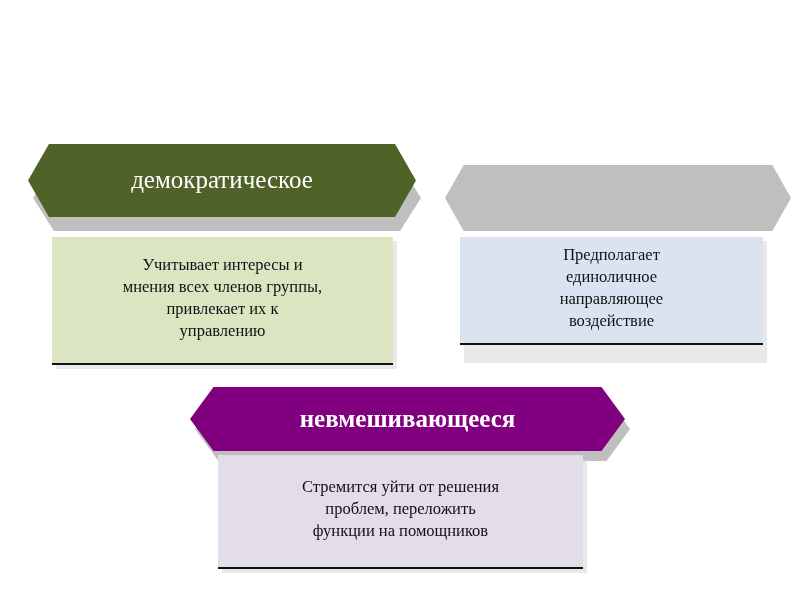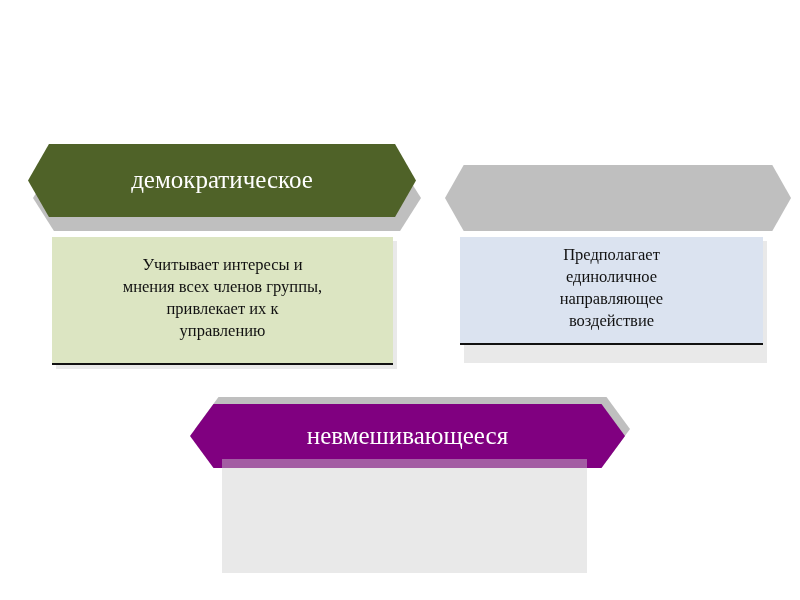--- a/index.html
+++ b/index.html
@@ -58,21 +58,21 @@
     background: #9a9a9a;
     opacity: 0.55;
     -webkit-clip-path: polygon(5.4% 0%, 94.6% 0%, 100% 50%, 94.6% 100%, 5.4% 100%, 0% 50%);
     clip-path: polygon(5.4% 0%, 94.6% 0%, 100% 50%, 94.6% 100%, 5.4% 100%, 0% 50%);
   }
 
   #hex-democratic        { left: 28px;  top: 144px; width: 388px; height: 73px; }
   #hex-democratic-shadow { left: 33px;  top: 165px; width: 388px; height: 66px; }
   #hex-authoritarian        { left: 440px; top: 160px; width: 346px; height: 66px; }
   #hex-authoritarian-shadow { left: 445px; top: 165px; width: 346px; height: 66px; }
-  #hex-noninterference        { left: 190px; top: 404px; width: 435px; height: 64px; }
+  #hex-noninterference        { left: 190px; top: 387px; width: 435px; height: 64px; font-weight: bold; }
   #hex-noninterference-shadow { left: 195px; top: 397px; width: 435px; height: 64px; }
 
   
   .desc-box {
     position: absolute;
     box-sizing: border-box;
     border-bottom: 2px solid #111111;
     display: flex;
     align-items: center;
     justify-content: center;
@@ -117,14 +117,17 @@
   <div class="desc-shadow" id="desc-authoritarian-shadow"></div>
   <div class="desc-box" id="desc-authoritarian" style="background: rgb(219, 227, 240); color: rgb(17, 17, 17);">Предполагает
 единоличное
 направляющее
 воздействие</div>
 
   <div class="hex-shadow" id="hex-noninterference-shadow" style="background: rgb(138, 138, 138);"></div>
   <div class="hex" id="hex-noninterference" style="background: rgb(128, 0, 128); color: rgb(255, 255, 255);">невмешивающееся</div>
 
   <div class="desc-shadow" id="desc-noninterference-shadow"></div>
+  <div class="desc-box" id="desc-noninterference" style="background: rgb(226, 221, 233); color: rgb(17, 17, 17);">Стремится уйти от решения
+проблем, переложить
+функции на помощников</div>
 
 </div>
 
 </body></html>

